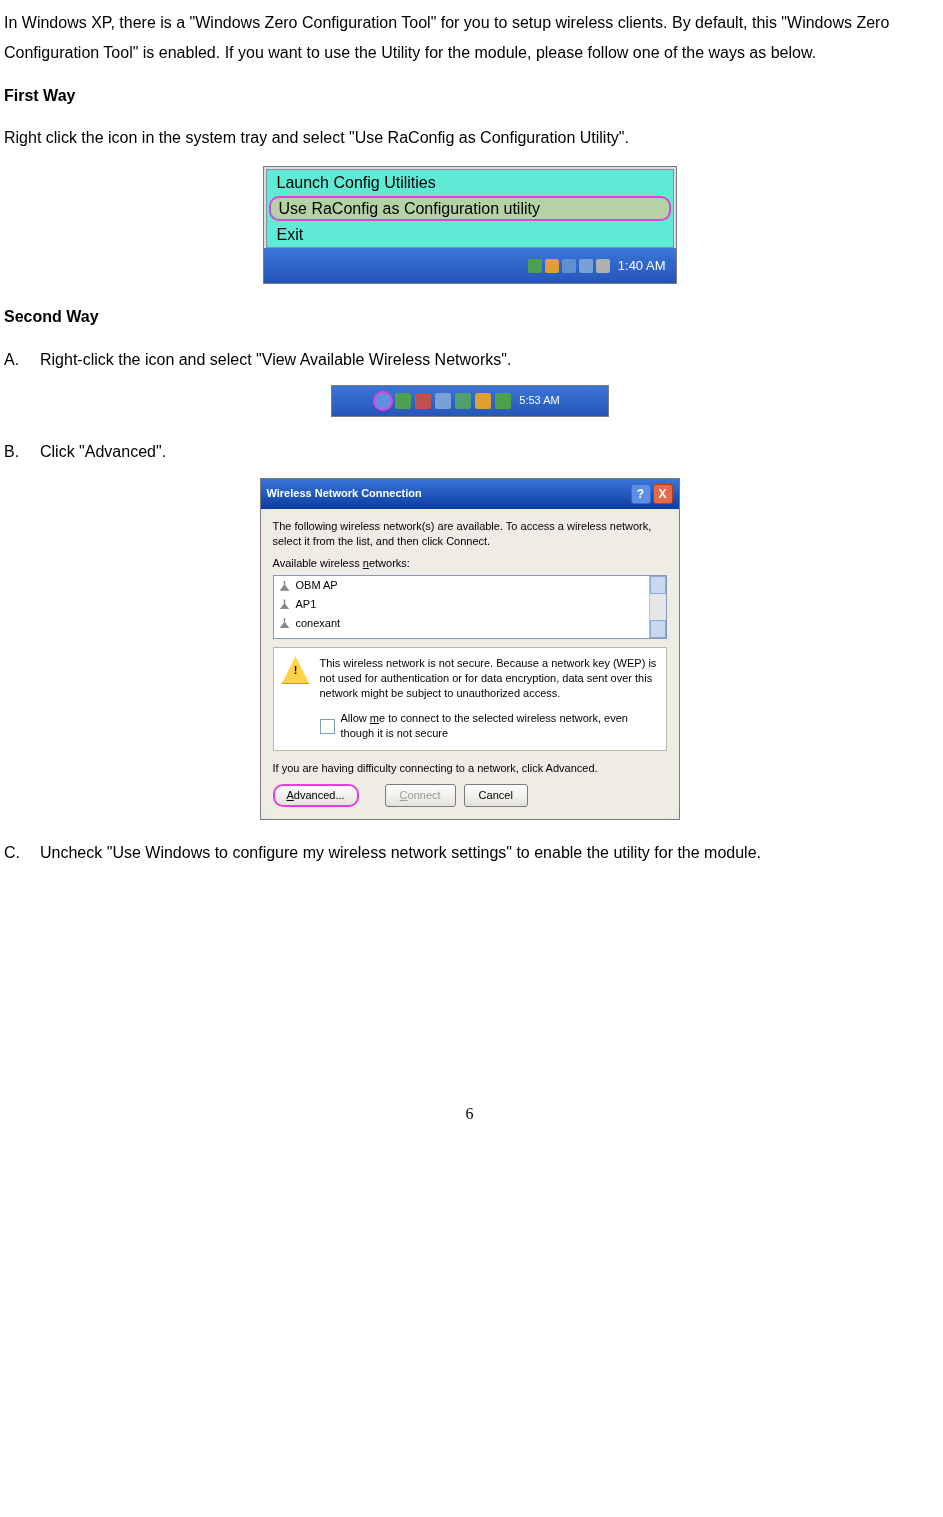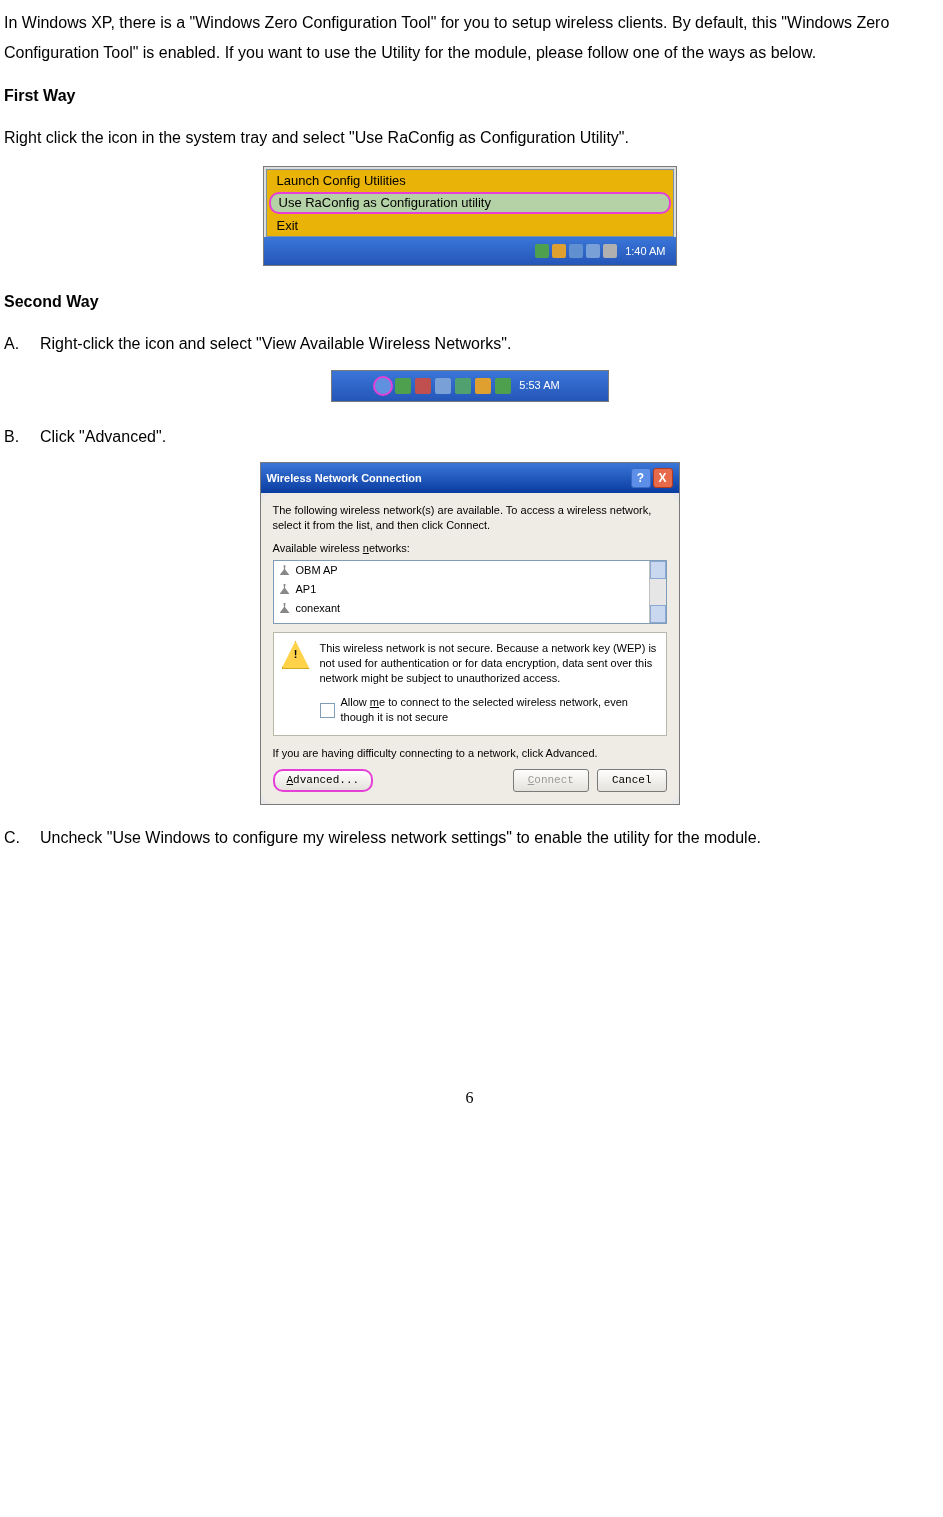--- a/index.html
+++ b/index.html
@@ -21,44 +21,44 @@
   
   .fig1 {
     display: inline-block;
     border: 1px solid #7a7a7a;
     background: #ddd;
     width: 412px;
     text-align: left;
     line-height: 1.2;
   }
   .fig1 .menu {
-    background: #eab308;
+    background: #5eead4;
     border: 1px solid #7a92a8;
     margin: 2px 2px 0 2px;
     font-family: Tahoma, sans-serif;
-    font-size: 13px;
+    font-size: 16px;
   }
   .fig1 .menu .item { padding: 3px 10px; }
   .fig1 .menu .item.hl {
     background: #b5d1a6;
     border: 2px solid #e63fd8;
     border-radius: 10px;
     margin: 1px 2px;
     padding: 1px 8px;
   }
   .fig1 .taskbar {
     background: linear-gradient(#3a76d8, #2456b8);
-    height: 28px;
+    height: 35px;
     display: flex;
     justify-content: flex-end;
     align-items: center;
     gap: 4px;
     padding: 0 6px;
     font-family: Tahoma, sans-serif;
-    font-size: 11px;
+    font-size: 13px;
     color: #fff;
   }
   .tray-icons { display:flex; gap:3px; align-items:center;}
   .tray-icon { width:14px; height:14px; border-radius:2px; }
   .clock { padding: 0 4px; }
   
   .fig2 {
     display: inline-block;
     border: 1px solid #7a7a7a;
     width: 276px;
@@ -113,21 +113,21 @@
   }
   .fig3 .infobox .warn {
     width:26px; height:26px; background:#ffd24a; clip-path: polygon(50% 0,100% 100%,0 100%);
     display:flex; align-items:center; justify-content:center; font-weight:bold; color:#000; flex:0 0 auto;
     border:1px solid #c79a00;
   }
   .fig3 .infobox .txt { flex:1; }
   .fig3 .infobox .chk { display:flex; gap:6px; align-items:center; margin-top:10px;}
   .fig3 .infobox .chk .box { width:13px; height:13px; border:1px solid #7f9db9; background:#fff; margin-top:1px; flex:0 0 auto;}
   .fig3 .trouble { margin: 10px 0 8px; }
-  .fig3 .btnrow { display:flex; justify-content:space-between; align-items:center;font-family:Liberation Mono, monospace; }
+  .fig3 .btnrow { display:flex; justify-content:flex-start; align-items:center; }
   .fig3 .xp-btn {
     border:1px solid #7a7a7a; border-radius:3px; background:linear-gradient(#fefefe,#e4e2db);
     padding: 3px 14px; font-size:11px;
   }
   .fig3 .xp-btn.disabled { color:#9a9a9a; }
   .fig3 .xp-btn.adv { border:2px solid #e63fd8; border-radius:10px; padding:2px 12px;}
   .right-pair { display:flex; gap:8px;margin-left:26px; }
   .u { text-decoration: underline; }
   .page-num { text-align:center; margin-top: 230px; font-family: "Times New Roman", serif; font-size: 16px;}
 </style>

